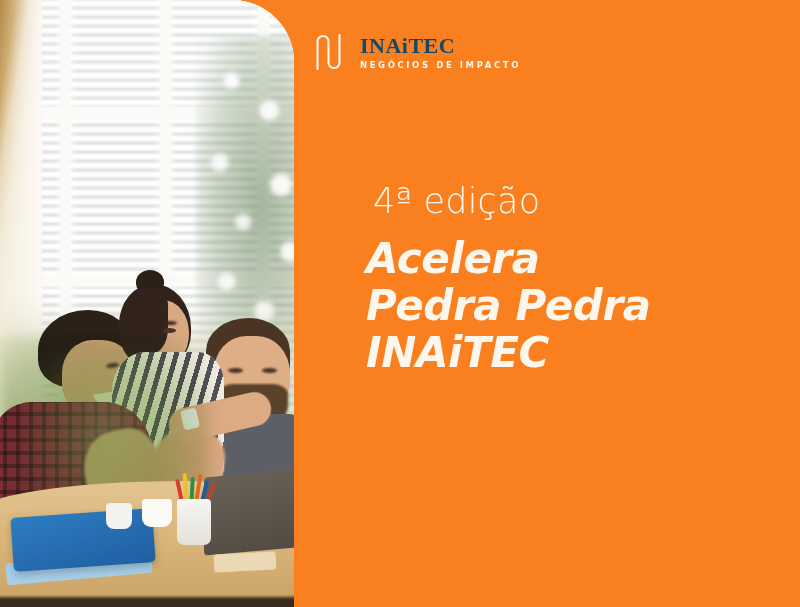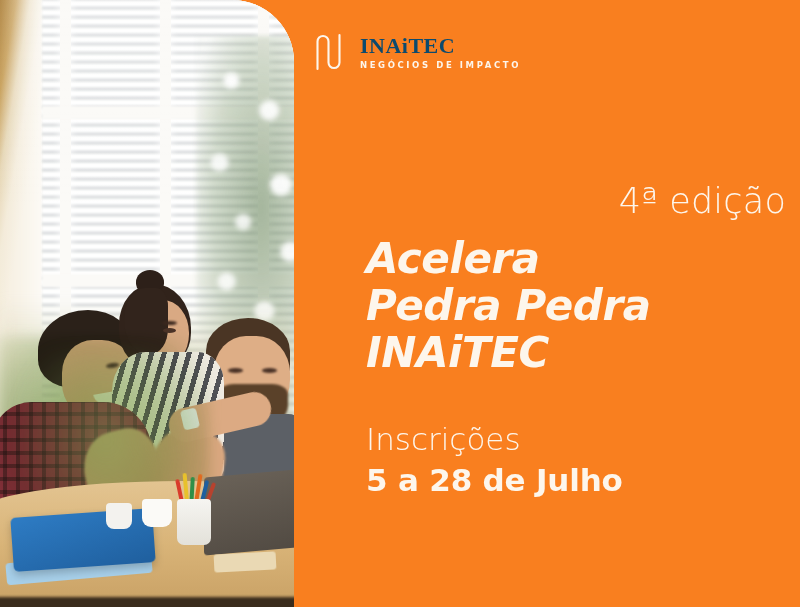--- a/index.html
+++ b/index.html
@@ -440,23 +440,22 @@
     left: 366px;
     top: 182px;
     width: 420px;
   }
   .eyebrow {
     font-size: 35px;
     font-weight: 300;
     color: #FDF6EC;
     line-height: 1.1;
     letter-spacing: 0.2px;
-    margin: 0 0 14px 16px;
+    margin: 0 0 14px 7px;
     font-family: "DejaVu Sans", sans-serif;
-    text-align: right;
   }
   .headline {
     font-size: 42px;
     font-weight: 700;
     color: #FDF6EC;
     line-height: 1.12;
     letter-spacing: -0.4px;
     margin: 0;
     font-family: "DejaVu Sans", sans-serif;
   }
@@ -573,19 +572,15 @@
 
   <div class="content">
     <p class="eyebrow">4ª edição</p>
 
     <h1 class="headline">
       <span>Acelera</span>
       <span>Pedra Pedra</span>
       <span>INAiTEC</span>
     </h1>
 
-    <div class="subblock">
-      <p class="sub-label">Inscrições</p>
-      <p class="sub-dates">5 a 28 de Julho</p>
-    </div>
   </div>
 
 </div>
 
 </body></html>

